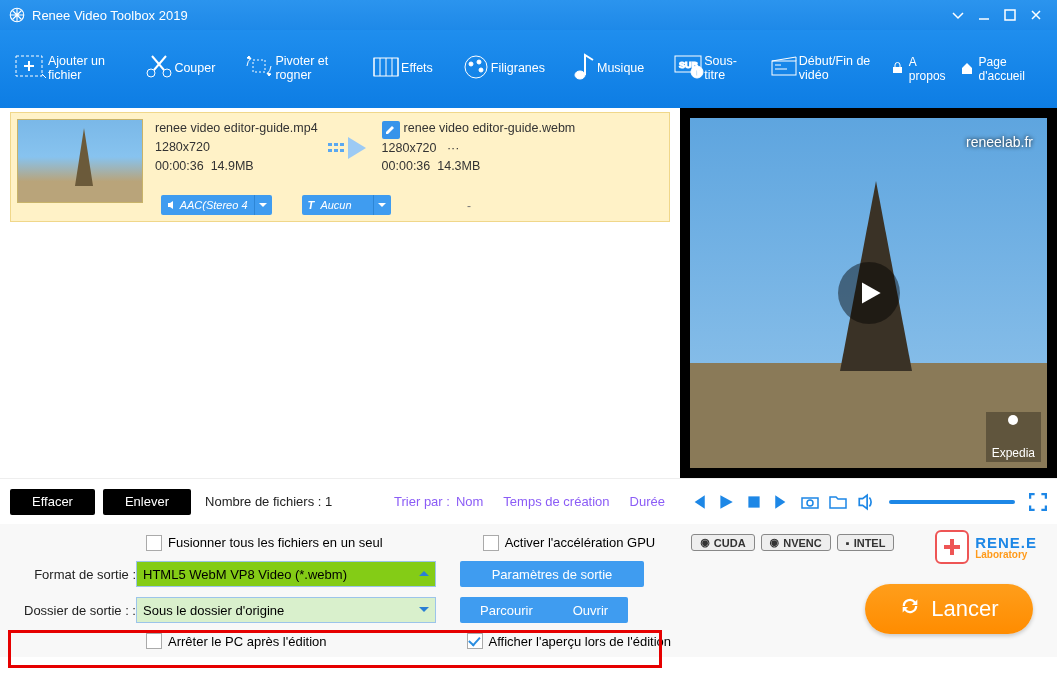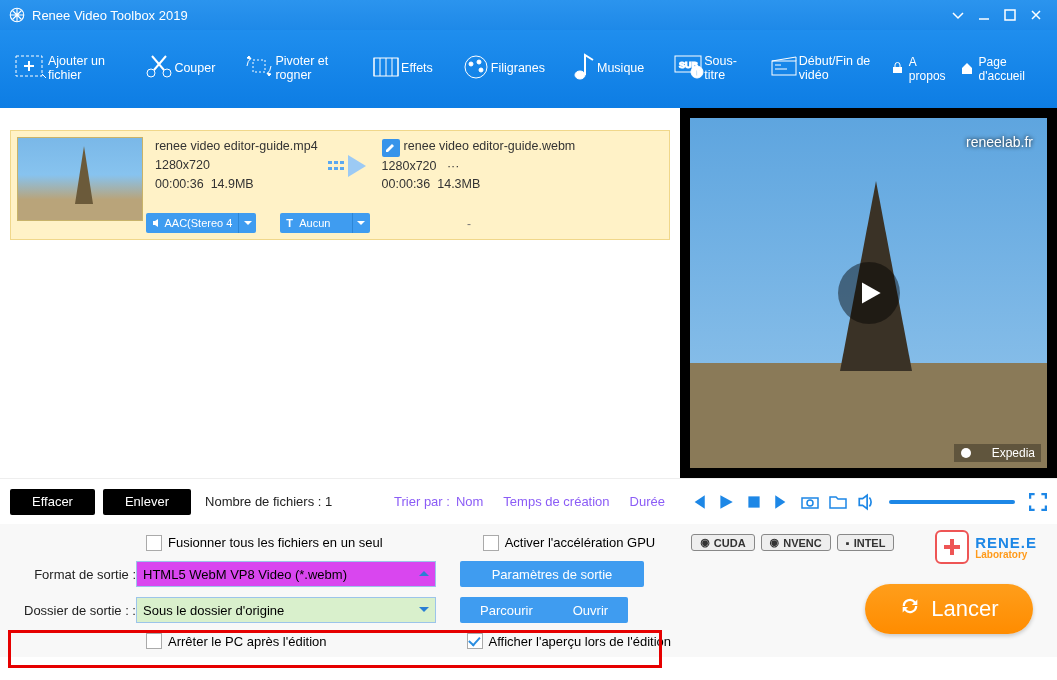--- a/index.html
+++ b/index.html
@@ -18,43 +18,43 @@
 .tbtn .ticon { height: 38px; display: flex; align-items: center; justify-content: center; margin-bottom: 4px; }
 .toolbar .spacer { flex: 1; }
 .tlink { display: flex; align-items: center; gap: 5px; font-size: 12px; cursor: pointer; margin-right: 14px; }
 
 
 .main { display: flex; height: 370px; }
 .leftpane { width: 680px; background: #fff; display: flex; flex-direction: column; }
 .rightpane { flex: 1; background: #000; position: relative; }
 
 
-.itemrow { background: #fff2c7; border: 1px solid #f0d78a; margin: 22px 10px 0 10px; height: 110px; display: flex; align-items: flex-start; padding: 6px; position: relative; }
+.itemrow { background: #fff2c7; border: 1px solid #f0d78a; margin: 4px 10px 0 10px; height: 110px; display: flex; align-items: flex-start; padding: 6px; position: relative; }
 .thumb { width: 126px; height: 84px; background: linear-gradient(#7ab8e8 0%, #87c3ef 45%, #b9a47a 75%); position: relative; margin-right: 12px; border: 1px solid #c8b36a; }
 .eiffel { position: absolute; left: 46%; top: 8px; width: 0; height: 0; border-left: 9px solid transparent; border-right: 9px solid transparent; border-bottom: 58px solid #6b5a3a; }
 .meta { font-size: 12.5px; color: #333; line-height: 1.5; }
 .arrow { margin: 18px 14px 0 10px; }
 .arrow svg { fill: #5aa8f0; }
 .editicon { display: inline-flex; width: 18px; height: 18px; background: #3794ea; border-radius: 2px; align-items: center; justify-content: center; margin-right: 4px; vertical-align: -3px; }
 .badge { display: inline-flex; align-items: center; height: 20px; background: #3f9cf0; color: #fff; font-size: 11px; border-radius: 2px; position: relative; }
 .badge .lbl { padding: 0 6px; }
 .badge .dd { width: 18px; height: 100%; display: flex; align-items: center; justify-content: center; border-left: 1px solid #2d86d6; }
 .badge svg { fill: #fff; }
-.audiovideo { position: absolute; bottom: 6px; left: 135px; display: flex; gap: 24px; }
+.audiovideo { position: absolute; bottom: 6px; left: 150px; display: flex; gap: 30px; font-style: italic; }
 .dash { position: absolute; bottom: 8px; left: 456px; color: #777; font-size: 12px; }
 
 
 .preview { position: absolute; inset: 10px 10px 10px 10px; background: #1a1a1a; }
 .preview .sky { position:absolute; inset:0 0 30% 0; background: linear-gradient(#5ea5df,#84bce8);}
 .preview .grd { position:absolute; inset:70% 0 0 0; background:#8a7a58;}
 .preview .tower { position:absolute; left:42%; top:18%; width:0;height:0;border-left:36px solid transparent;border-right:36px solid transparent;border-bottom:190px solid #3a3226;}
 .preview .play { position: absolute; left: 50%; top: 50%; width: 62px; height: 62px; margin: -31px 0 0 -31px; background: rgba(0,0,0,.45); border-radius: 50%; display:flex;align-items:center;justify-content:center;}
 .preview .play svg { fill:#fff; width:28px;height:28px;}
 .watermark { position:absolute; top:16px; right:14px; color:#fff; font-size:14px; text-shadow:0 0 4px #000;}
-.expedia { position:absolute; bottom:6px; right:6px; color:#fff; font-size:12px; background:rgba(0,0,0,.3); padding:2px 6px; display:flex; align-items:center; gap:20px;}
+.expedia { position:absolute; bottom:6px; right:6px; color:#fff; font-size:12px; background:rgba(0,0,0,.3); padding:2px 6px; display:flex; align-items:center; gap:20px;flex-direction:column;}
 
 
 .midrow { height: 46px; background:#fff; display:flex; align-items:center; padding:0 10px; border-top:1px solid #eee;}
 .bluebtn { background:#000000; color:#fff; font-size:13px; border:none; height:26px; padding:0 22px; border-radius:2px; cursor:pointer; margin-right:8px;}
 .midrow .cnt { font-size:13px; margin-left:6px; color:#222;}
 .midrow .sort { margin-left:auto; display:flex; gap:20px; font-size:13px; color:#8b5cf6; margin-right:12px;}
 .playerctrl { flex:0 0 370px; display:flex; align-items:center; gap:10px; padding-left:12px;}
 .pcicon { width:18px;height:18px; cursor:pointer; display:inline-flex;align-items:center;justify-content:center;}
 .pcicon svg { fill:#1d87e6; }
 .volbar { flex:1; height:4px; background:#1d87e6; border-radius:2px; margin:0 4px;}
@@ -67,21 +67,21 @@
 .labelc { display:inline-flex; align-items:center; margin-right:30px;}
 .gpu-badges { display:inline-flex; gap:6px; margin-left:6px;}
 .gpu { border:1px solid #888; border-radius:3px; padding:1px 8px; font-size:11px; font-weight:bold; color:#333; background:#eee; display:inline-flex;align-items:center; gap:4px;}
 .renee-logo { position:absolute; right:20px; top:6px; display:flex; align-items:center; gap:6px;}
 .renee-plus { width:34px;height:34px; background:#fff; border:2px solid #e55; border-radius:6px; display:flex;align-items:center;justify-content:center;}
 .renee-text { line-height:1; }
 .renee-text .l1 { color:#1d87e6; font-weight:bold; font-size:15px; letter-spacing:1px;}
 .renee-text .l2 { color:#ff9a1a; font-size:10px; font-weight:bold;}
 
 .fieldlbl { width:120px; color:#222;text-align:right;}
-.combo { flex:0 0 300px; height:26px; border:1px solid #9cc4ea; background:#d946ef; display:flex;align-items:center; padding:0 6px; font-size:13px; position:relative;}
+.combo { flex:0 0 300px; height:26px; border:1px solid #9cc4ea; background:#84cc16; display:flex;align-items:center; padding:0 6px; font-size:13px; position:relative;}
 .combo .arr { position:absolute; right:6px; }
 .combo.green { background:#d9f0cc;}
 .widebtn { height:26px; background:#3f9cf0; color:#fff; border:none; font-size:13px; padding:0 24px; border-radius:2px; cursor:pointer;}
 .twin { display:flex; gap:0;}
 .twin button { height:26px; background:#3f9cf0;color:#fff;border:none;font-size:13px;padding:0 20px;cursor:pointer;}
 .redbox { position:absolute; border:3px solid #e60000; pointer-events:none;}
 
 .launch { position:absolute; right:24px; top:60px; width:168px; height:50px; background:linear-gradient(#ff9e1b,#ff8c00); border-radius:25px; display:flex; align-items:center; justify-content:center; gap:10px; color:#fff; font-size:22px; font-weight:500; cursor:pointer; box-shadow:0 2px 4px rgba(0,0,0,.2);}
 .launch svg { fill:#fff; width:22px;height:22px;}
 

